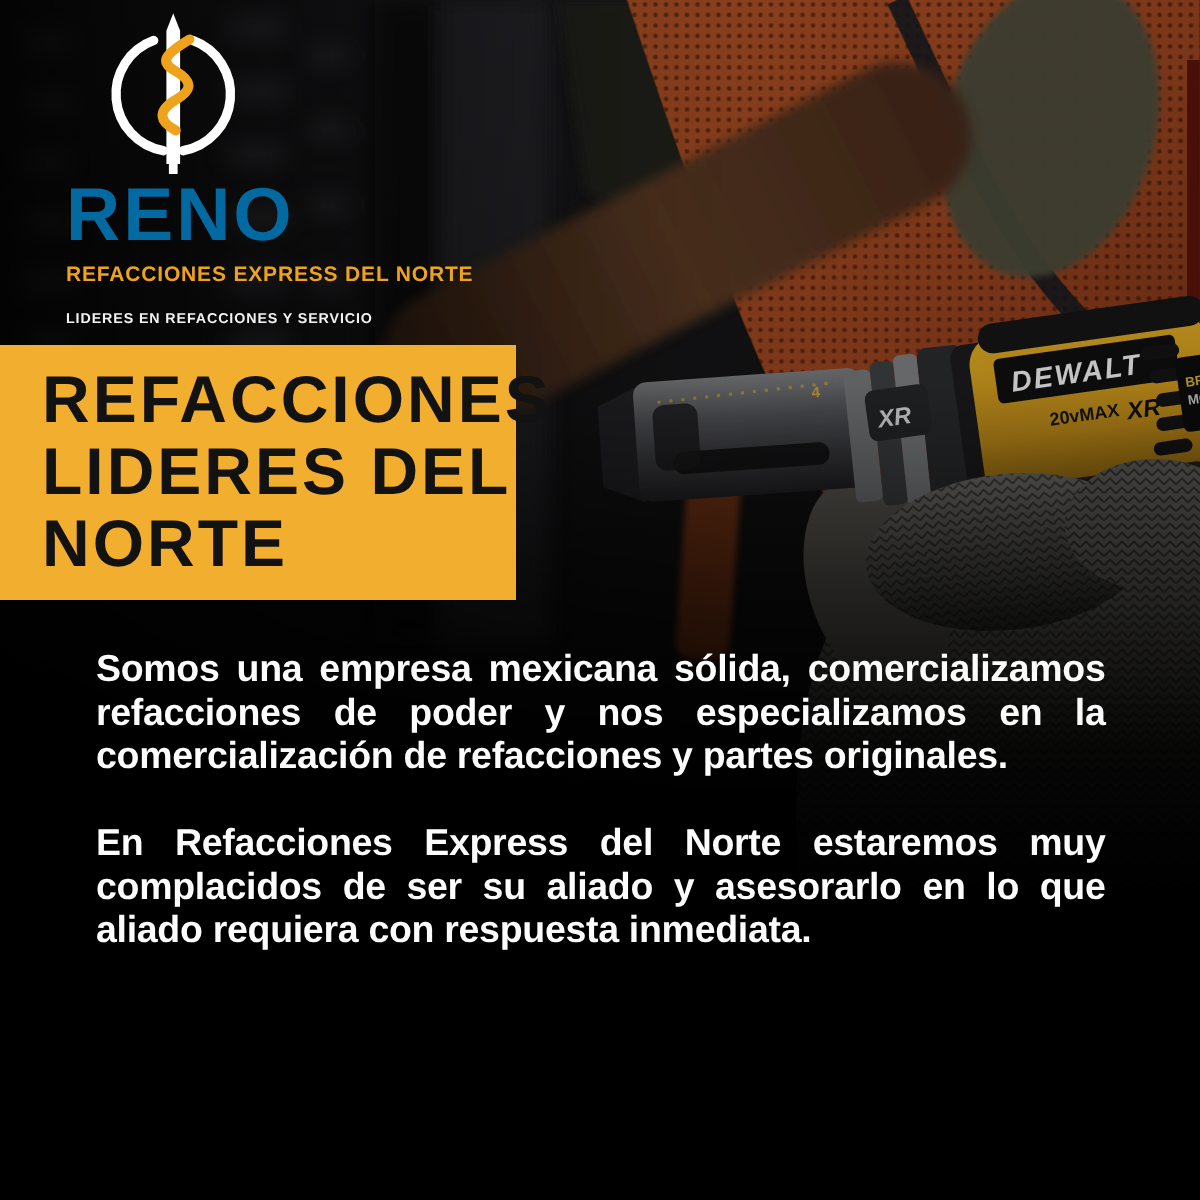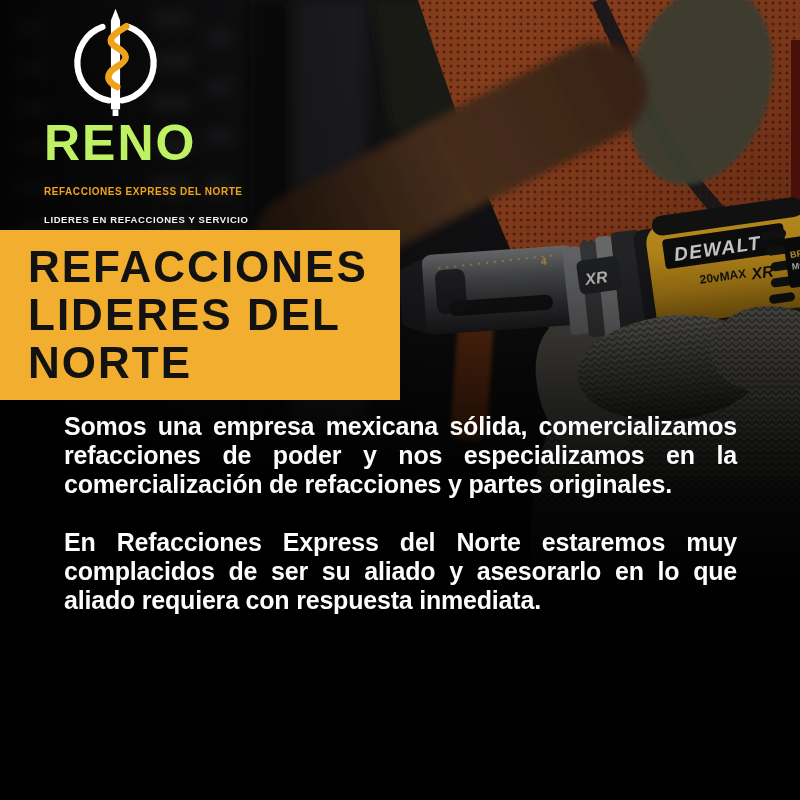--- a/index.html
+++ b/index.html
@@ -13,36 +13,36 @@
   .photo svg{display:block;}
   .veil{position:absolute;inset:0;background:rgba(0,0,0,.20);}
   .shade-left{position:absolute;inset:0;
     background:linear-gradient(90deg,rgba(0,0,0,.80) 0%,rgba(0,0,0,.38) 26%,rgba(0,0,0,.08) 50%,rgba(0,0,0,0) 62%);}
   .shade-bottom{position:absolute;inset:0;
     background:linear-gradient(180deg,rgba(0,0,0,0) 0%,rgba(0,0,0,0) 40%,rgba(0,0,0,.55) 62%,rgba(0,0,0,.88) 78%,#000 95%);}
   
   .logo{position:absolute;top:8px;left:44px;width:200px;z-index:5;}
   .logo-icon{display:block;margin-left:4px;}
   .logo-word{
-    color:#bef264;font-size:50px;font-weight:bold;letter-spacing:2px;
+    color:#0369a1;font-size:50px;font-weight:bold;letter-spacing:2px;
     line-height:1;margin-top:2px;
   }
-  .logo-tag1{color:#EFA31C;font-size:10px;font-weight:bold;letter-spacing:.55px;margin-top:18px;white-space:nowrap;}
+  .logo-tag1{color:#EFA31C;font-size:14px;font-weight:bold;letter-spacing:.55px;margin-top:6px;white-space:nowrap;}
   .logo-tag2{color:#f2f2f2;font-size:9.5px;font-weight:bold;letter-spacing:.6px;margin-top:17px;white-space:nowrap;}
   
   .banner{
-    position:absolute;top:230px;left:0;width:400px;height:170px;z-index:4;
+    position:absolute;top:230px;left:0;width:344px;height:170px;z-index:4;
     background:#F2AE2E;box-sizing:border-box;padding:13px 0 0 28px;
   }
   .banner-line{
     color:#121212;font-weight:bold;font-size:44px;line-height:48px;
     letter-spacing:2px;white-space:nowrap;
   }
   
-  .copy{position:absolute;left:64px;right:63px;top:412px;z-index:5;}
+  .copy{position:absolute;left:64px;right:63px;top:432px;z-index:5;}
   .para{margin-bottom:29px;}
   .bline{
     color:#fcfcfc;font-weight:bold;font-size:25px;line-height:29px;
     letter-spacing:-.2px;white-space:normal;
     text-align:justify;text-align-last:justify;
   }
   .bline.last{text-align:right;text-align-last:left;}
 </style>
 </head>
 <body>

